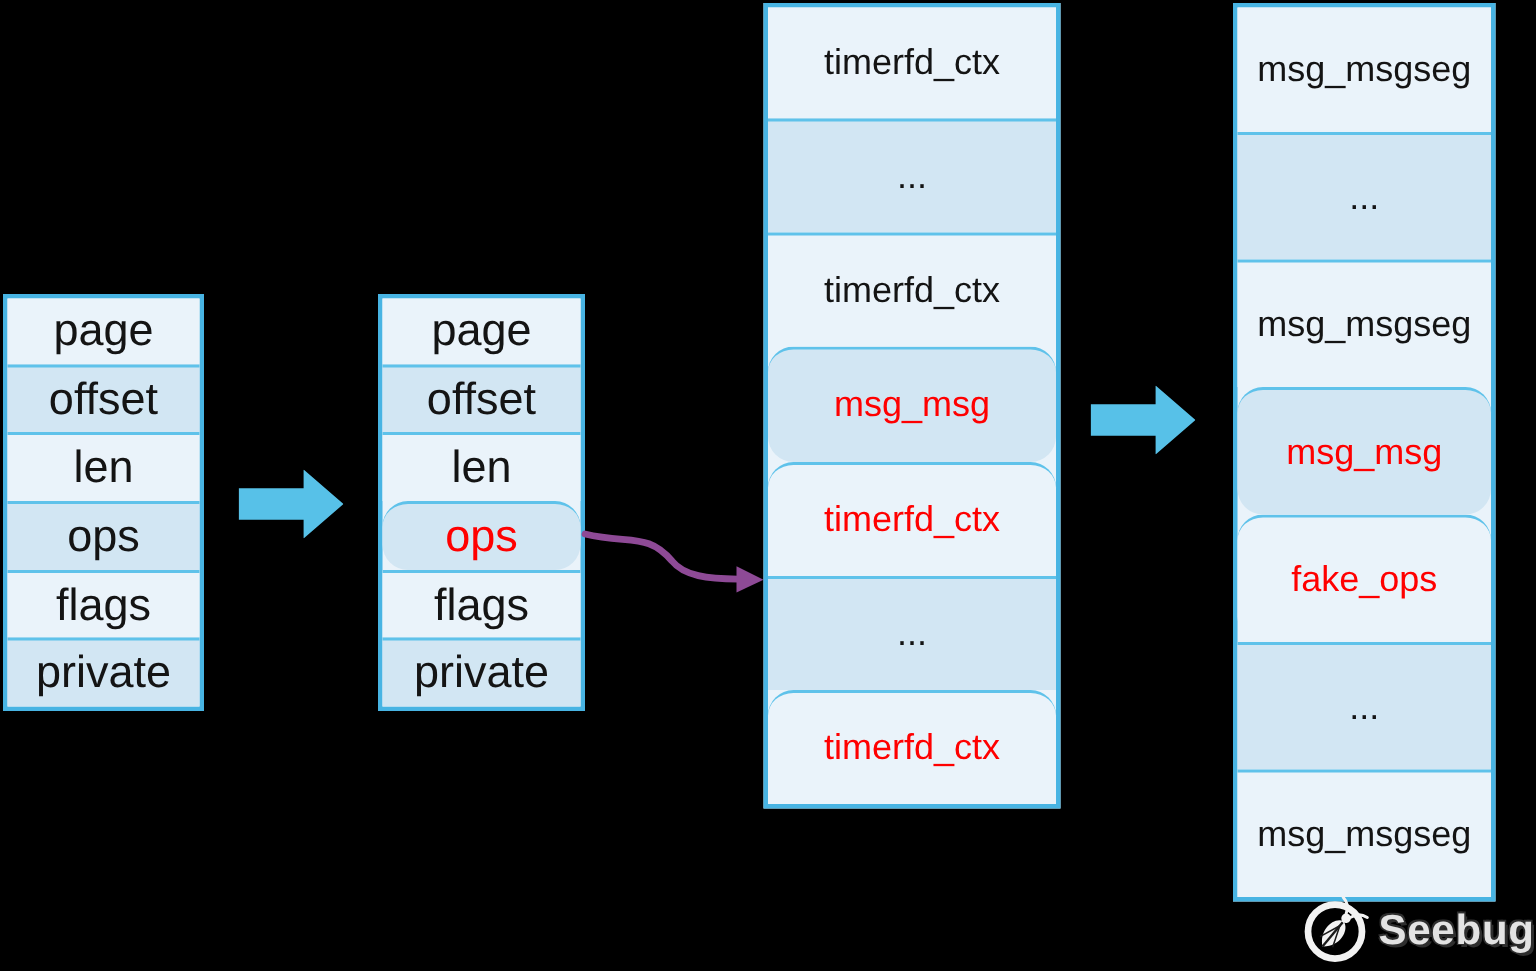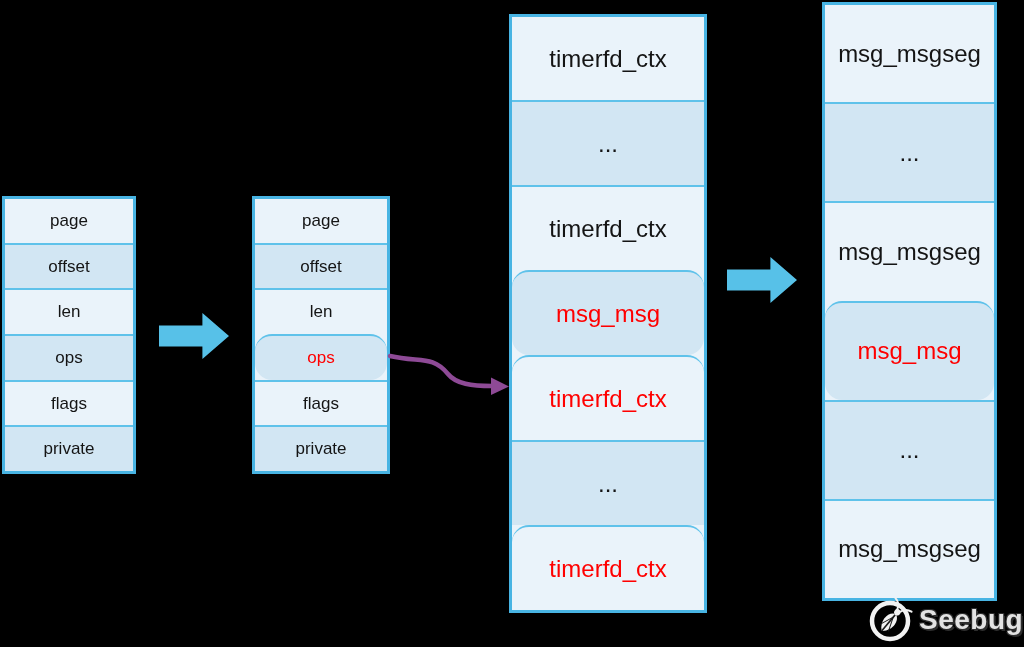--- a/index.html
+++ b/index.html
@@ -30,21 +30,21 @@
     border:3px solid var(--table-border);
     background:var(--cell-light);
   }
   .row{
     flex:1;
     display:flex;
     align-items:center;
     justify-content:center;
     border-top:2px solid var(--row-divider);
     background:var(--cell-light);
-    font-size:17px;
+    font-size:30px;
     color:var(--text);
     white-space:nowrap;
   }
   .row:first-child{border-top:none;}
   .row.shaded{background:var(--cell-shaded);}
   .row.hl{color:var(--highlight-text);border-radius:17px;}
   .big .row{font-size:24px;}
   .block-arrow{
     position:absolute;
     background:var(--block-arrow);
@@ -94,37 +94,38 @@
     <div class="row shaded hl">ops</div>
     <div class="row">flags</div>
     <div class="row shaded">private</div>
   </div>
 
   <svg class="curve-arrow-svg" style="left:388px;top:350px;" width="125" height="48" viewBox="0 0 125 48">
     <path d="M 2 6 C 32 13, 44 5, 60 24 C 68 34, 84 36, 104 36" fill="none" stroke="var(--curve-arrow)" stroke-width="4.5" stroke-linecap="round"></path>
     <polygon points="103,27.5 121,36.5 103,45" fill="var(--curve-arrow)"></polygon>
   </svg>
 
-  <div class="struct-table big" style="left:509px;top:2px;width:198px;height:599px;margin-top:12px;">
+  <div class="struct-table big" style="left:509px;top:2px;width:198px;height:537px;">
     <div class="row">timerfd_ctx</div>
     <div class="row shaded">...</div>
     <div class="row">timerfd_ctx</div>
     <div class="row shaded hl">msg_msg</div>
     <div class="row hl">timerfd_ctx</div>
     <div class="row shaded">...</div>
     <div class="row hl">timerfd_ctx</div>
   </div>
 
   <div class="block-arrow" style="left:727px;top:257px;width:70px;height:46px;"></div>
 
   <div class="struct-table big" style="left:822px;top:2px;width:175px;height:599px;">
     <div class="row">msg_msgseg</div>
     <div class="row shaded">...</div>
     <div class="row">msg_msgseg</div>
     <div class="row shaded hl">msg_msg</div>
+    <div class="row hl">fake_ops</div>
     <div class="row shaded">...</div>
     <div class="row">msg_msgseg</div>
   </div>
 
   <div class="watermark">
     <svg width="48" height="48" viewBox="0 0 48 48">
       <circle cx="24" cy="25" r="18" fill="none" stroke="#f2f2f2" stroke-width="4.5"></circle>
       <g transform="rotate(40 24 25)" fill="#f2f2f2" stroke="#f2f2f2">
         <path d="M24 16 C31 18, 33 31, 24 38 C15 31, 17 18, 24 16 Z" stroke="none"></path>
         <line x1="24" y1="17" x2="24" y2="38" stroke="#1a1a1a" stroke-width="1.6"></line>

